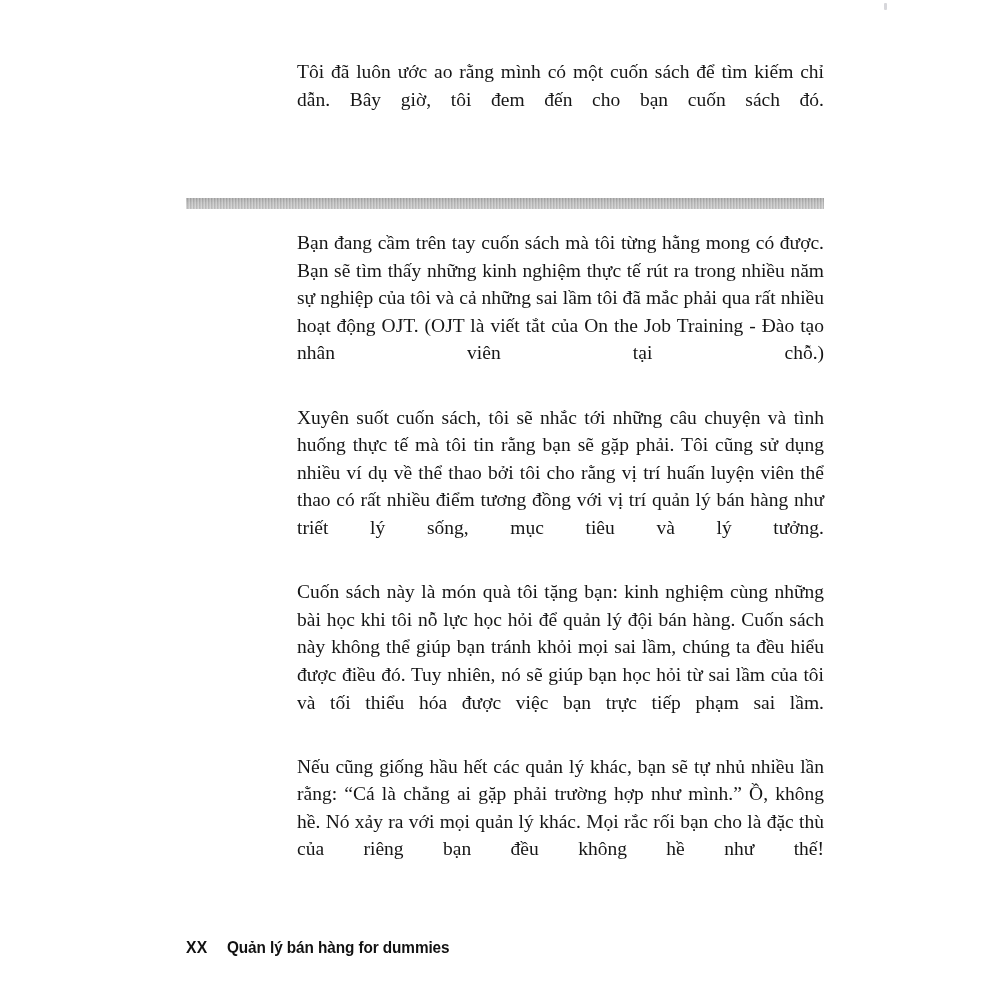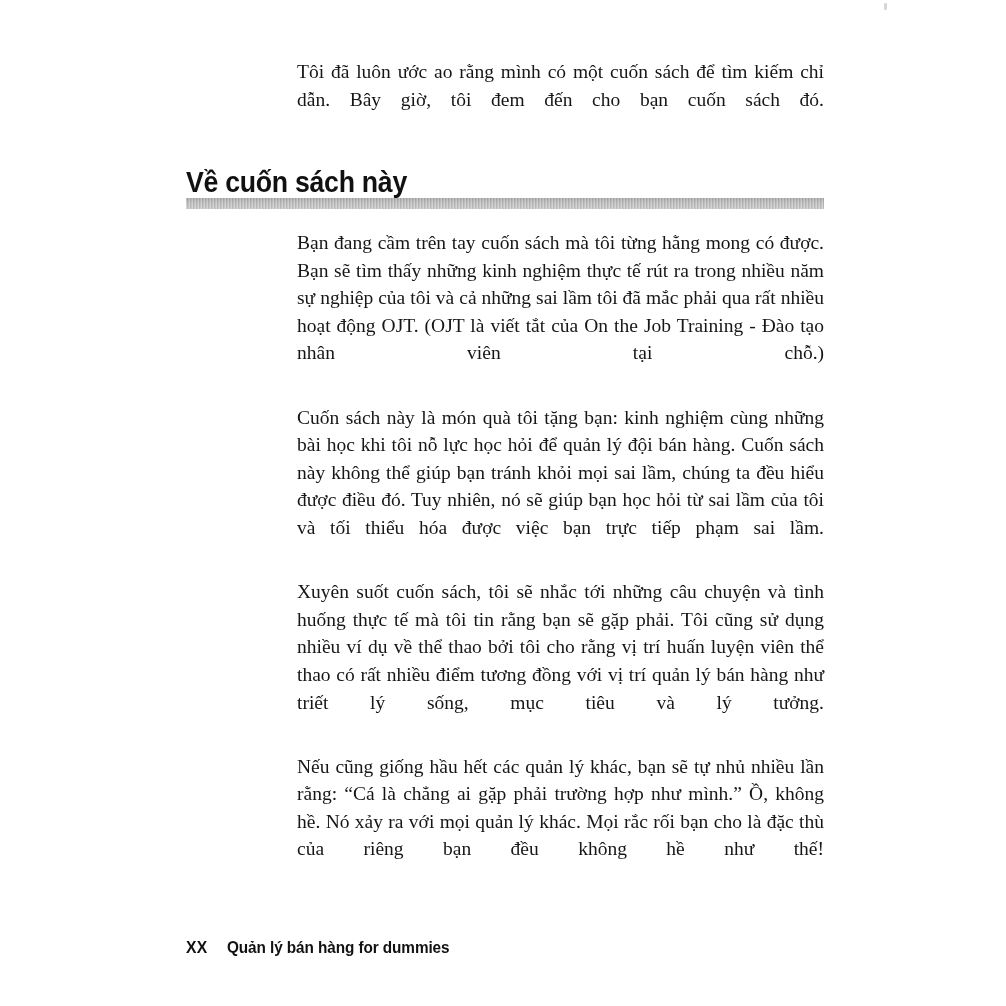--- a/index.html
+++ b/index.html
@@ -143,29 +143,26 @@
 <body>
 
 <div id="page">
 
   <span class="scan-speck"></span>
 
   <div class="intro">
     <p class="para">Tôi đã luôn ước ao rằng mình có một cuốn sách để tìm kiếm chỉ dẫn. Bây giờ, tôi đem đến cho bạn cuốn sách đó.</p>
   </div>
 
-  <div class="section-head">
-    <h2>Về cuốn sách này</h2>
-  </div>
   <div class="head-rule"></div>
 
   <div class="body-col">
     <p class="para">Bạn đang cầm trên tay cuốn sách mà tôi từng hằng mong có được. Bạn sẽ tìm thấy những kinh nghiệm thực tế rút ra trong nhiều năm sự nghiệp của tôi và cả những sai lầm tôi đã mắc phải qua rất nhiều hoạt động OJT. (OJT là viết tắt của On the Job Training - Đào tạo nhân viên tại chỗ.)</p>
+    <p class="para">Xuyên suốt cuốn sách, tôi sẽ nhắc tới những câu chuyện và tình huống thực tế mà tôi tin rằng bạn sẽ gặp phải. Tôi cũng sử dụng nhiều ví dụ về thể thao bởi tôi cho rằng vị trí huấn luyện viên thể thao có rất nhiều điểm tương đồng với vị trí quản lý bán hàng như triết lý sống, mục tiêu và lý tưởng.</p>
     <p class="para">Cuốn sách này là món quà tôi tặng bạn: kinh nghiệm cùng những bài học khi tôi nỗ lực học hỏi để quản lý đội bán hàng. Cuốn sách này không thể giúp bạn tránh khỏi mọi sai lầm, chúng ta đều hiểu được điều đó. Tuy nhiên, nó sẽ giúp bạn học hỏi từ sai lầm của tôi và tối thiểu hóa được việc bạn trực tiếp phạm sai lầm.</p>
-    <p class="para">Xuyên suốt cuốn sách, tôi sẽ nhắc tới những câu chuyện và tình huống thực tế mà tôi tin rằng bạn sẽ gặp phải. Tôi cũng sử dụng nhiều ví dụ về thể thao bởi tôi cho rằng vị trí huấn luyện viên thể thao có rất nhiều điểm tương đồng với vị trí quản lý bán hàng như triết lý sống, mục tiêu và lý tưởng.</p>
     <p class="para">Nếu cũng giống hầu hết các quản lý khác, bạn sẽ tự nhủ nhiều lần rằng: “Cá là chẳng ai gặp phải trường hợp như mình.” Ồ, không hề. Nó xảy ra với mọi quản lý khác. Mọi rắc rối bạn cho là đặc thù của riêng bạn đều không hề như thế!</p>
 
   </div>
 
   <div class="footer">
     <span class="pageno">XX</span>
     <span class="booktitle">Quản lý bán hàng for dummies</span>
   </div>
 
 </div>

